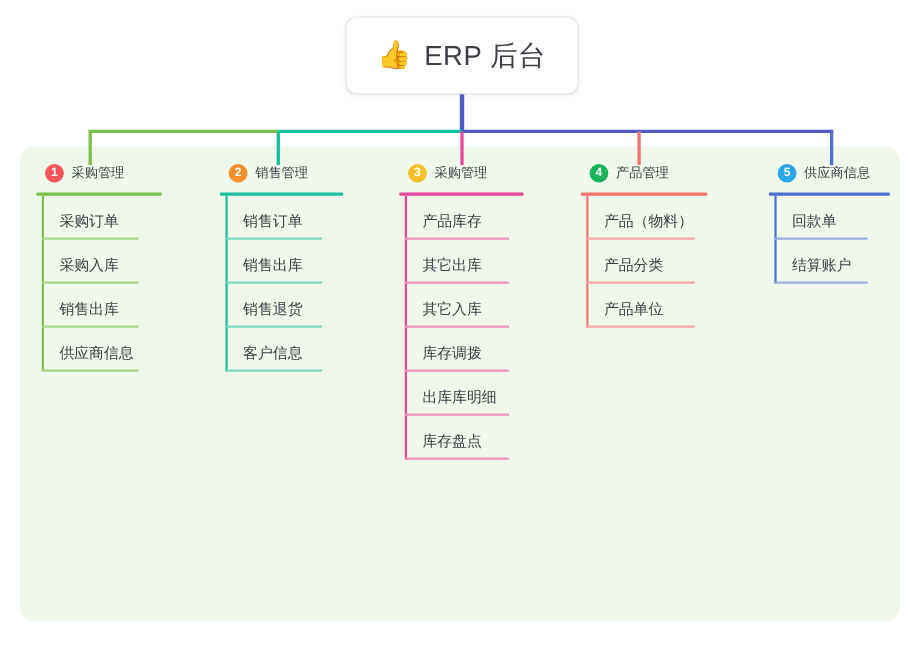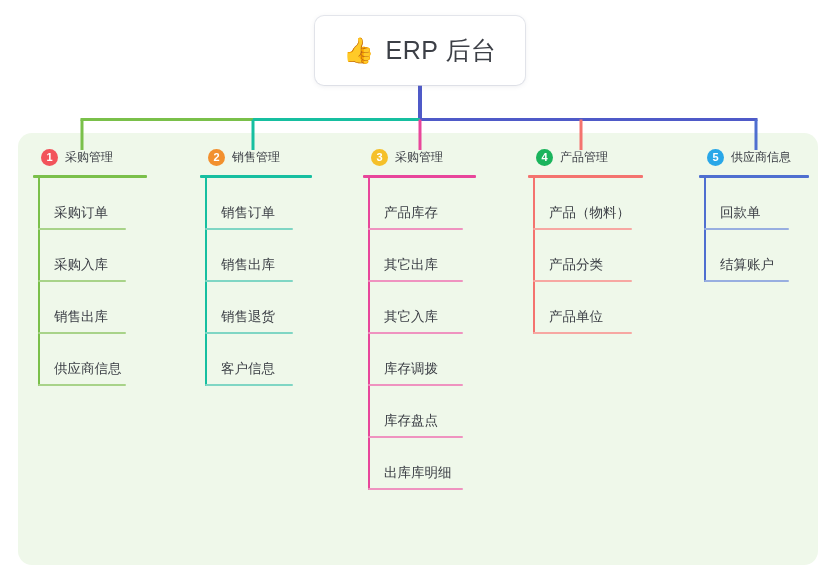--- a/index.html
+++ b/index.html
@@ -110,21 +110,21 @@
     border-radius: 1px;
     margin-top: 5px;
   }
 
   .leaf-list {
     position: relative;
     margin-top: 0;
   }
   .leaf {
     position: relative;
-    height: 52px;
+    height: 40px;
     box-sizing: border-box;
   }
   .leaf-text {
     position: absolute;
     left: 21px;
     bottom: 8px;
     font-size: 13.5px;
     color: #3a3d44;
     white-space: nowrap;
   }
@@ -250,26 +250,26 @@
             <div class="leaf-text">其它入库</div>
             <div class="leaf-rule" style="width: 95px; background: rgb(239, 147, 192);"></div>
           </div>
           <div class="leaf">
             <div class="leaf-spine" style="background: rgb(232, 70, 155);"></div>
             <div class="leaf-text">库存调拨</div>
             <div class="leaf-rule" style="width: 95px; background: rgb(239, 147, 192);"></div>
           </div>
           <div class="leaf">
             <div class="leaf-spine" style="background: rgb(232, 70, 155);"></div>
+            <div class="leaf-text">出库库明细</div>
+            <div class="leaf-rule" style="width: 95px; background: rgb(239, 147, 192);"></div>
+          </div>
+          <div class="leaf">
+            <div class="leaf-spine" style="background: rgb(232, 70, 155);"></div>
             <div class="leaf-text">库存盘点</div>
-            <div class="leaf-rule" style="width: 95px; background: rgb(239, 147, 192);"></div>
-          </div>
-          <div class="leaf">
-            <div class="leaf-spine" style="background: rgb(232, 70, 155);"></div>
-            <div class="leaf-text">出库库明细</div>
             <div class="leaf-rule" style="width: 95px; background: rgb(239, 147, 192);"></div>
           </div>
         </div>
       </div>
       <div class="column" style="left: 528px;">
         <div class="col-head">
           <span class="badge" style="background: rgb(26, 180, 92);">4</span>
           <span class="col-title">产品管理</span>
         </div>
         <div class="head-rule" style="width: 115px; background: rgb(244, 115, 111);"></div>

